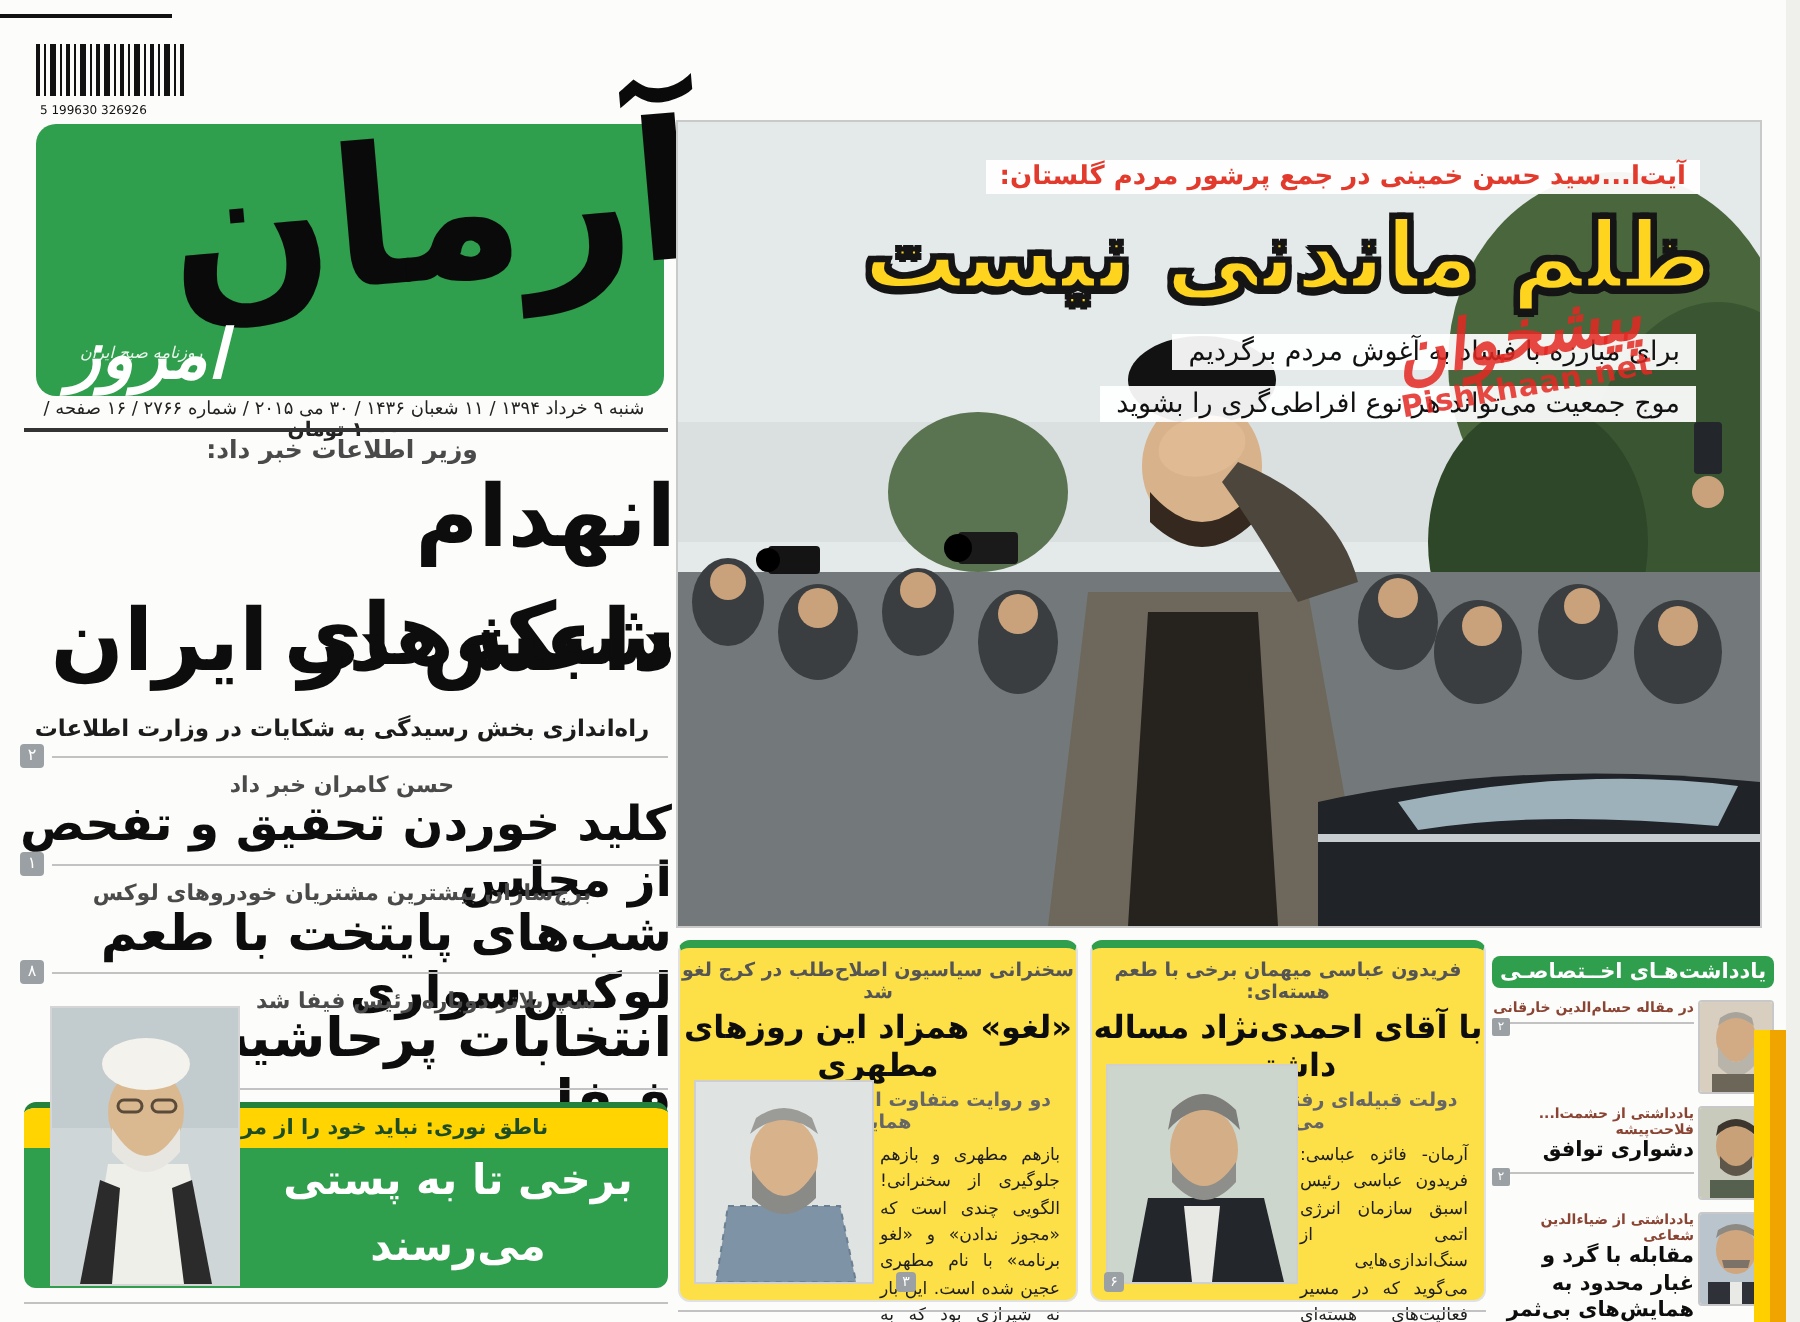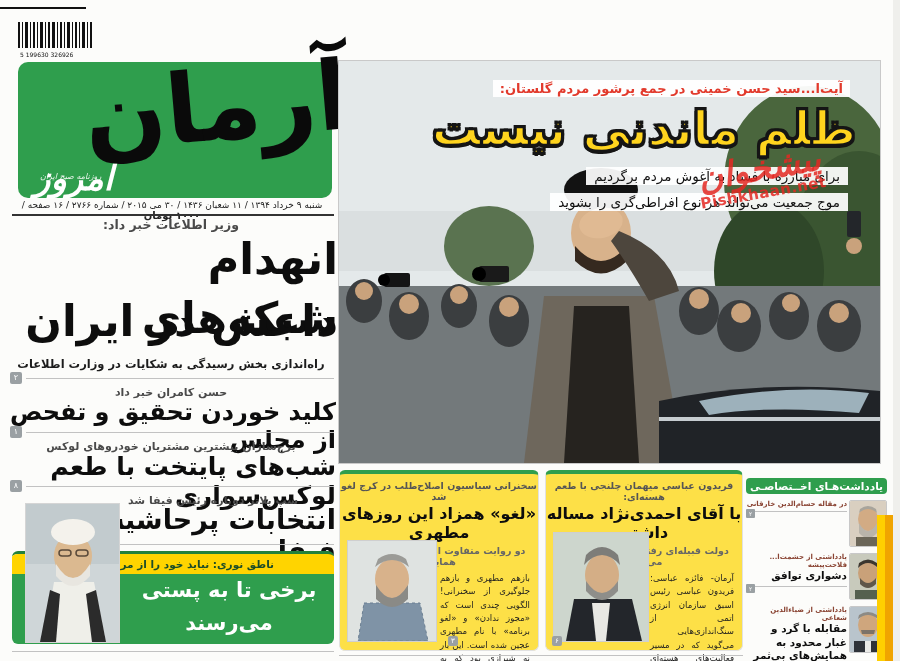--- a/index.html
+++ b/index.html
@@ -251,21 +251,21 @@
     <path d="M10 100 L16 62 L72 62 L80 100 Z" fill="#7f93a6"></path>
     <path d="M16 62 L72 62 L80 100 L10 100 Z" fill="none" stroke="#6b7f92" stroke-width="1" stroke-dasharray="3 3"></path>
     <ellipse cx="44" cy="38" rx="17" ry="20" fill="#d8b28b"></ellipse>
     <path d="M28 44 Q44 70 60 44 L60 58 Q44 74 28 58 Z" fill="#8a8a86"></path>
     <path d="M27 26 Q44 12 61 26 L58 18 Q44 8 30 18 Z" fill="#9b9b97"></path>
   </svg>
 </div>
 <div class="pgbox" id="card1-box" style="width:10px;height:10px;line-height:10px;font-size:7px">۳</div>
 
 <div class="card rtl" id="card2">
-  <div class="ck">فریدون عباسی میهمان چلنجی با طعم هسته‌ای:</div>
+  <div class="ck">فریدون عباسی میهمان برخی با طعم هسته‌ای:</div>
   <div class="ch">با آقای احمدی‌نژاد مساله داشتم</div>
   <div class="cs">دولت قبیله‌ای رفتار کند، صحبت‌هایی می‌کنم!</div>
   <div class="cb">آرمان- فائزه عباسی: فریدون عباسی رئیس اسبق سازمان انرژی اتمی از سنگ‌اندازی‌هایی می‌گوید که در مسیر فعالیت‌های هسته‌ای کشورمان ایجاد کرده‌اند. او به انتقاد از عملکرد مسئولان هم می‌پردازد و اشکالات کاری آنها در مسیر مذاکرات را برمی‌شمارد اما نکته قابل تامل این است که ادعا می‌کند تیم مذاکره‌کننده دولت یازدهم...</div>
   <svg class="cphoto" viewBox="0 0 94 108">
     <rect width="94" height="108" fill="#cdd6cd"></rect>
     <path d="M12 108 L20 66 L78 66 L88 108 Z" fill="#23262b"></path>
     <path d="M38 70 L56 70 L52 108 L42 108 Z" fill="#e8e8e4"></path>
     <ellipse cx="48" cy="42" rx="17" ry="21" fill="#d4ae86"></ellipse>
     <path d="M32 48 Q48 72 64 48 L64 58 Q48 76 32 58 Z" fill="#8e8e8a"></path>
     <path d="M30 32 Q48 12 66 32 L64 22 Q48 6 32 22 Z" fill="#7d7d79"></path>

